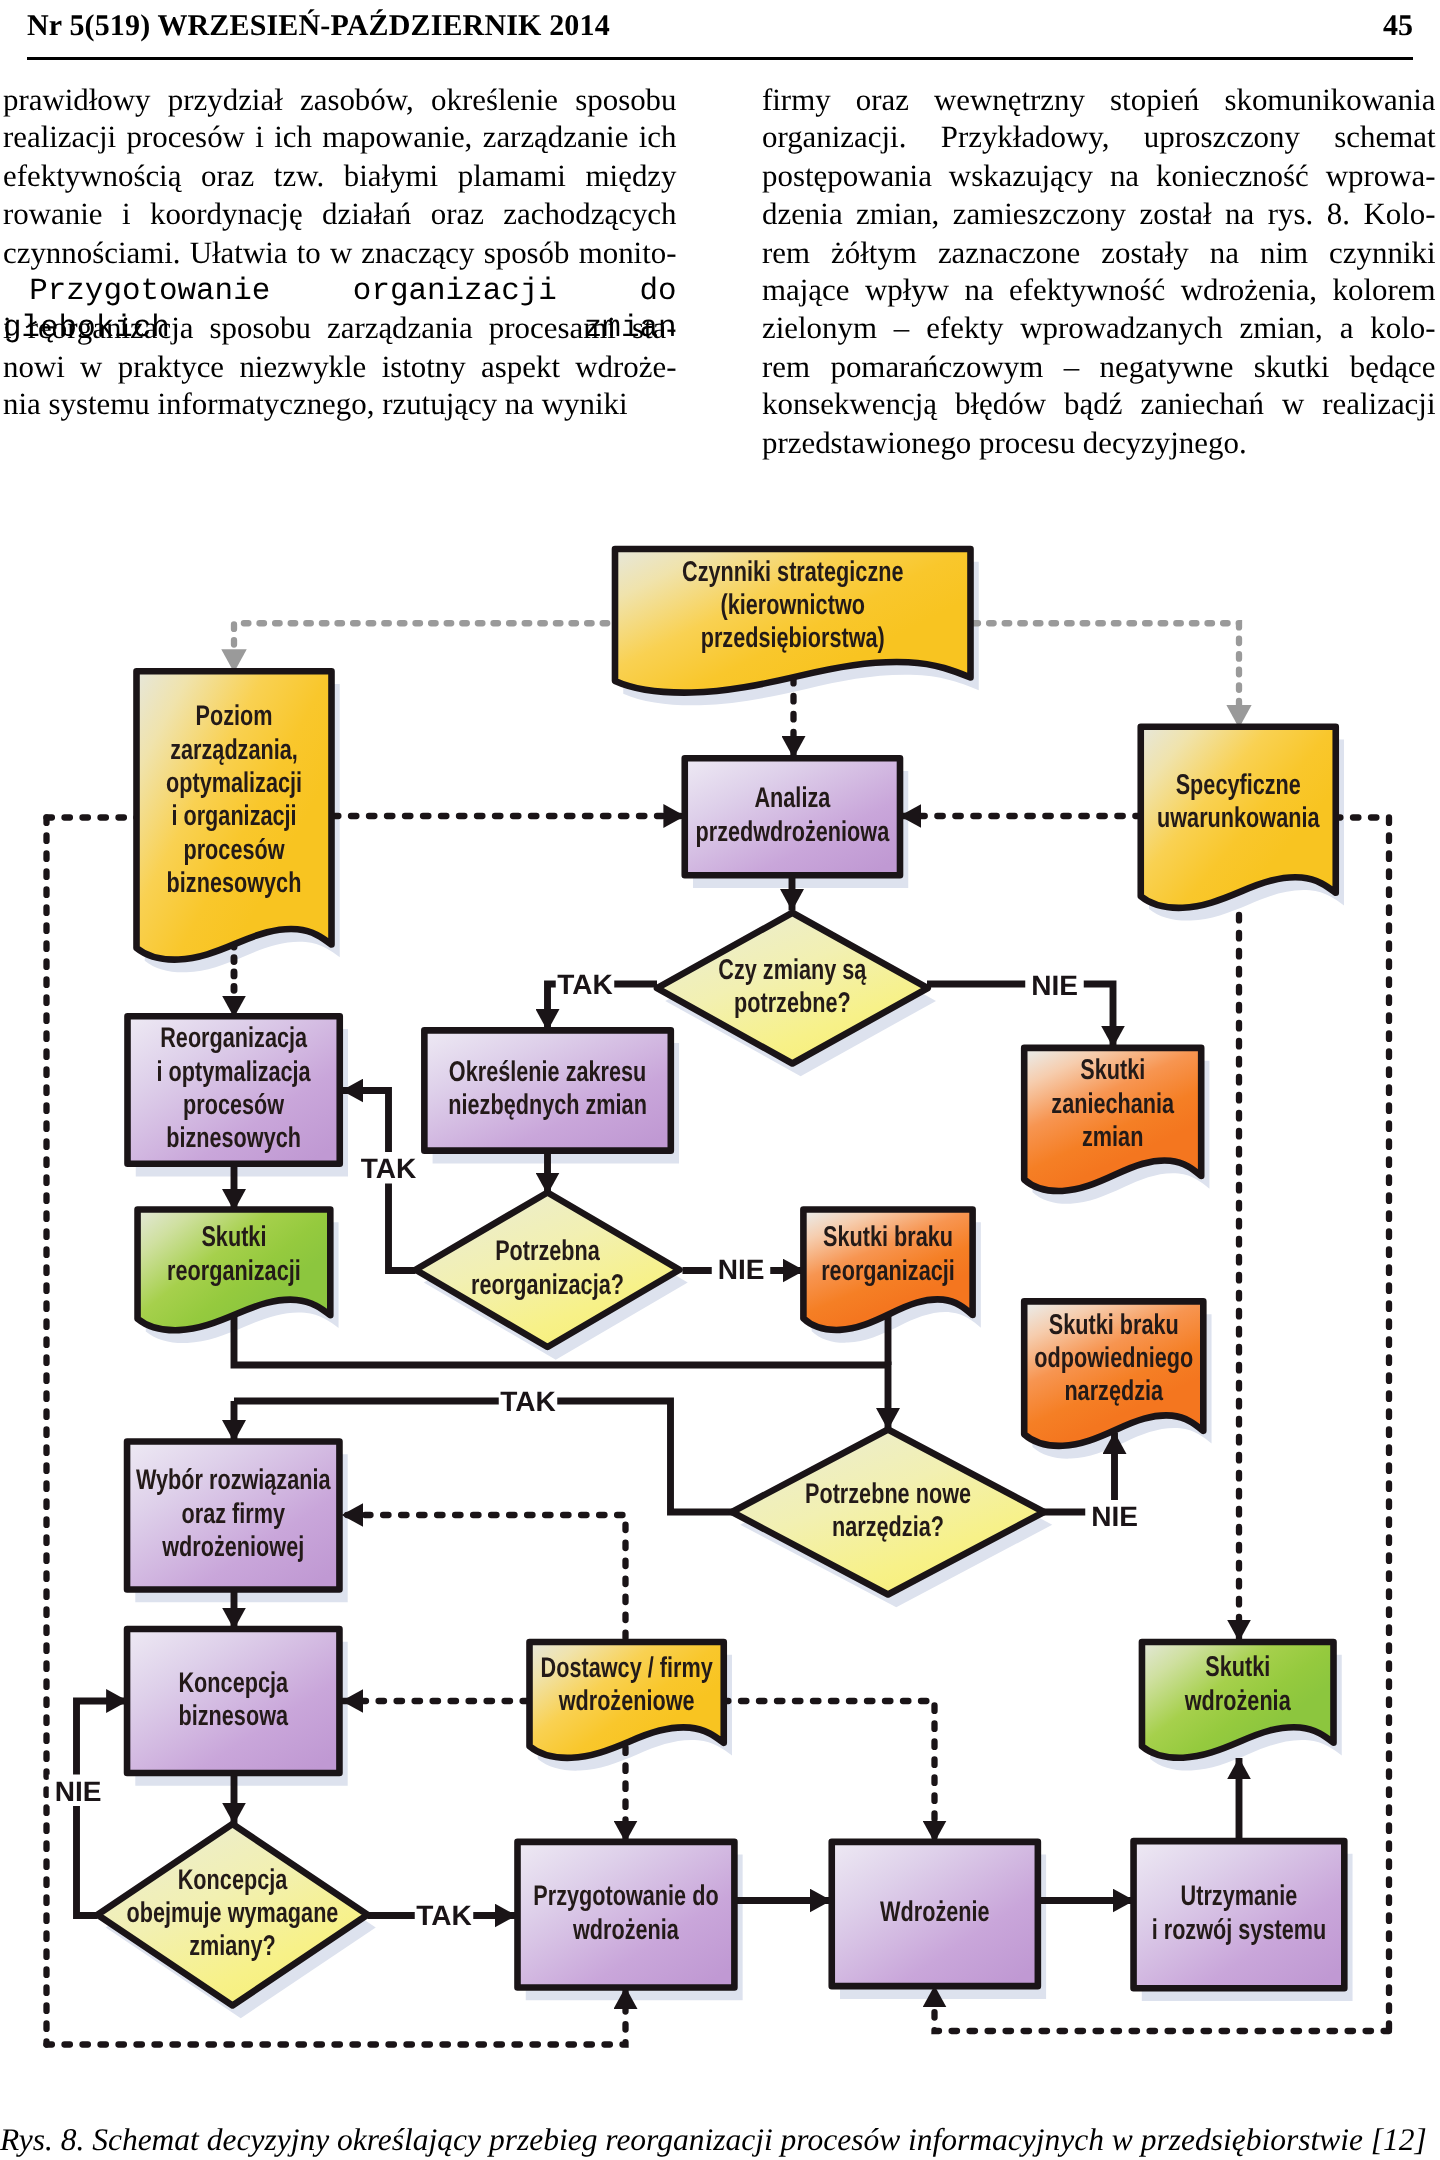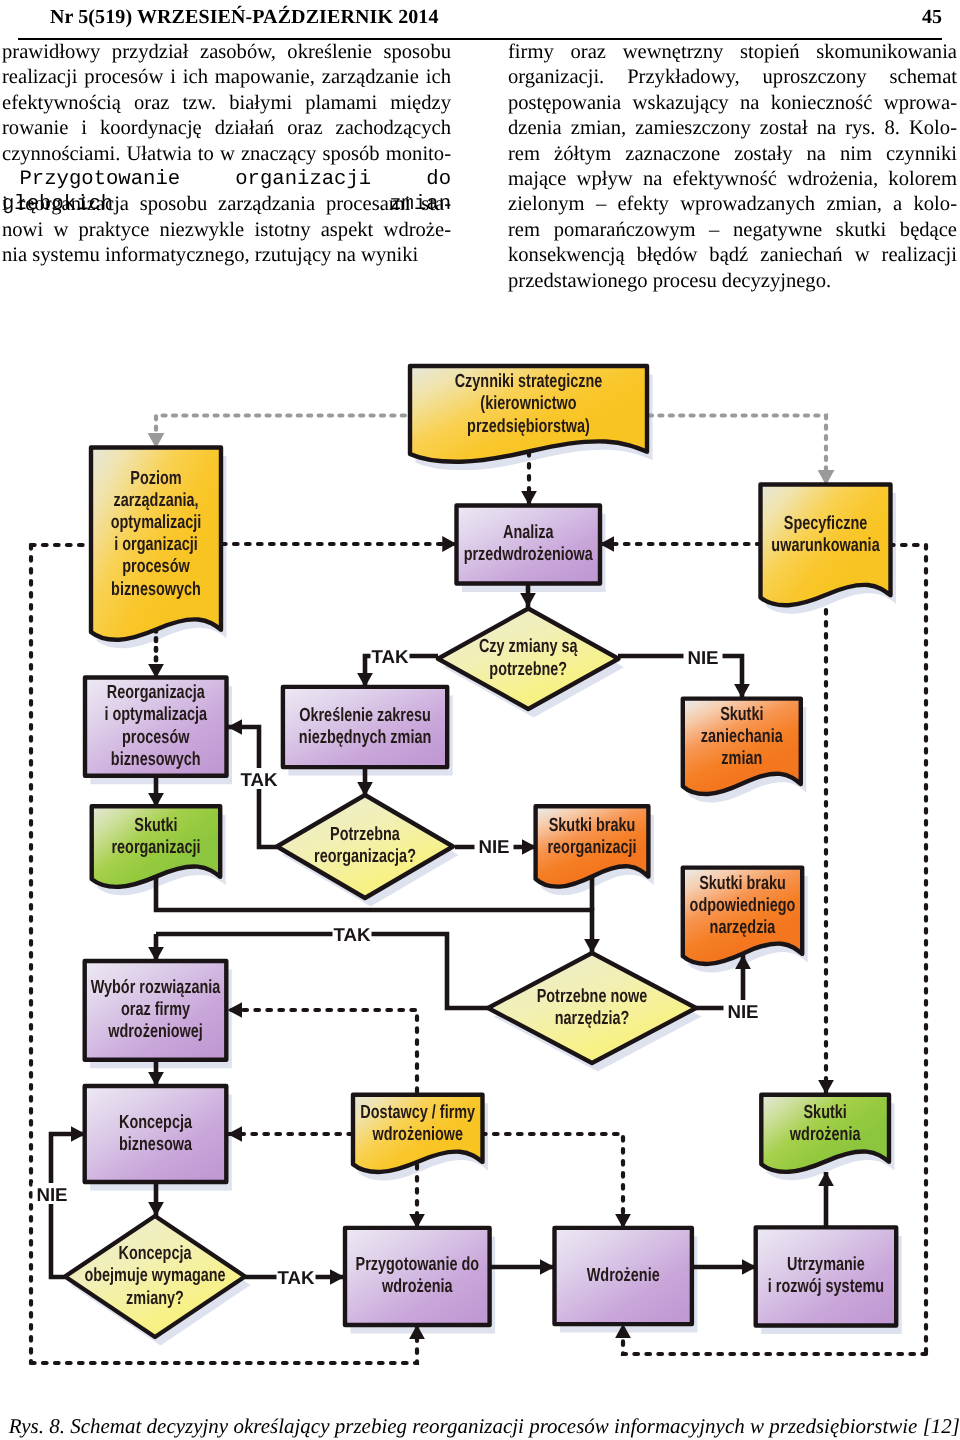--- a/index.html
+++ b/index.html
@@ -1,32 +1,32 @@
 <!DOCTYPE html>
 <html><head>
 <meta charset="utf-8">
 <style>
   html,body{margin:0;padding:0;-webkit-font-smoothing:antialiased;text-rendering:geometricPrecision;}
   body{width:960px;height:1440px;background:#fff;font-family:"Liberation Serif",serif;position:relative;overflow:hidden;}
   .page{position:absolute;left:0;top:0;width:960px;height:1440px;}
   
   #runhead{position:absolute;left:18px;top:6px;width:924px;height:34px;}
-  #runhead .rh-title{position:absolute;left:0;top:0;font:bold 20px "Liberation Serif",serif;letter-spacing:0.1px;white-space:nowrap;margin-left:32px;}
+  #runhead .rh-title{position:absolute;left:0;top:0;font:bold 20px "Liberation Serif",serif;letter-spacing:0.1px;white-space:nowrap;}
   #runhead .rh-page{position:absolute;right:0;top:0;font:bold 20px "Liberation Serif",serif;}
   #runrule{position:absolute;left:18px;top:38px;width:924px;height:2.4px;background:#000;}
   
-  .col{position:absolute;top:40px;width:449px;font:20.6px/25.41px "Liberation Serif",serif;color:#000;}
+  .col{position:absolute;top:55px;width:449px;font:20.6px/25.41px "Liberation Serif",serif;color:#000;}
   #colL{left:2px;}
   #colR{left:508px;}
   .tl{display:block;height:25.41px;text-align:justify;text-align-last:justify;overflow:visible;}
   .tl.nostretch{text-align-last:left;}
   .tl.ind{text-indent:17.5px;font-family:Liberation Mono, monospace;}
   
   #fig{position:absolute;left:0px;top:0px;width:960px;height:1440px;}
-  #caption{position:absolute;left:0px;top:1414px;width:960px;font:italic 21.0px/24px "Liberation Serif",serif;text-align:right;white-space:nowrap;}
+  #caption{position:absolute;left:0px;top:1414px;width:960px;font:italic 21.0px/24px "Liberation Serif",serif;text-align:left;white-space:nowrap;}
 </style>
 </head>
 <body>
 
 <div class="page">
   <div id="runhead">
     <span class="rh-title">Nr 5(519) WRZESIEŃ-PAŹDZIERNIK 2014</span>
     <span class="rh-page">45</span>
   </div>
   <div id="runrule"></div>

